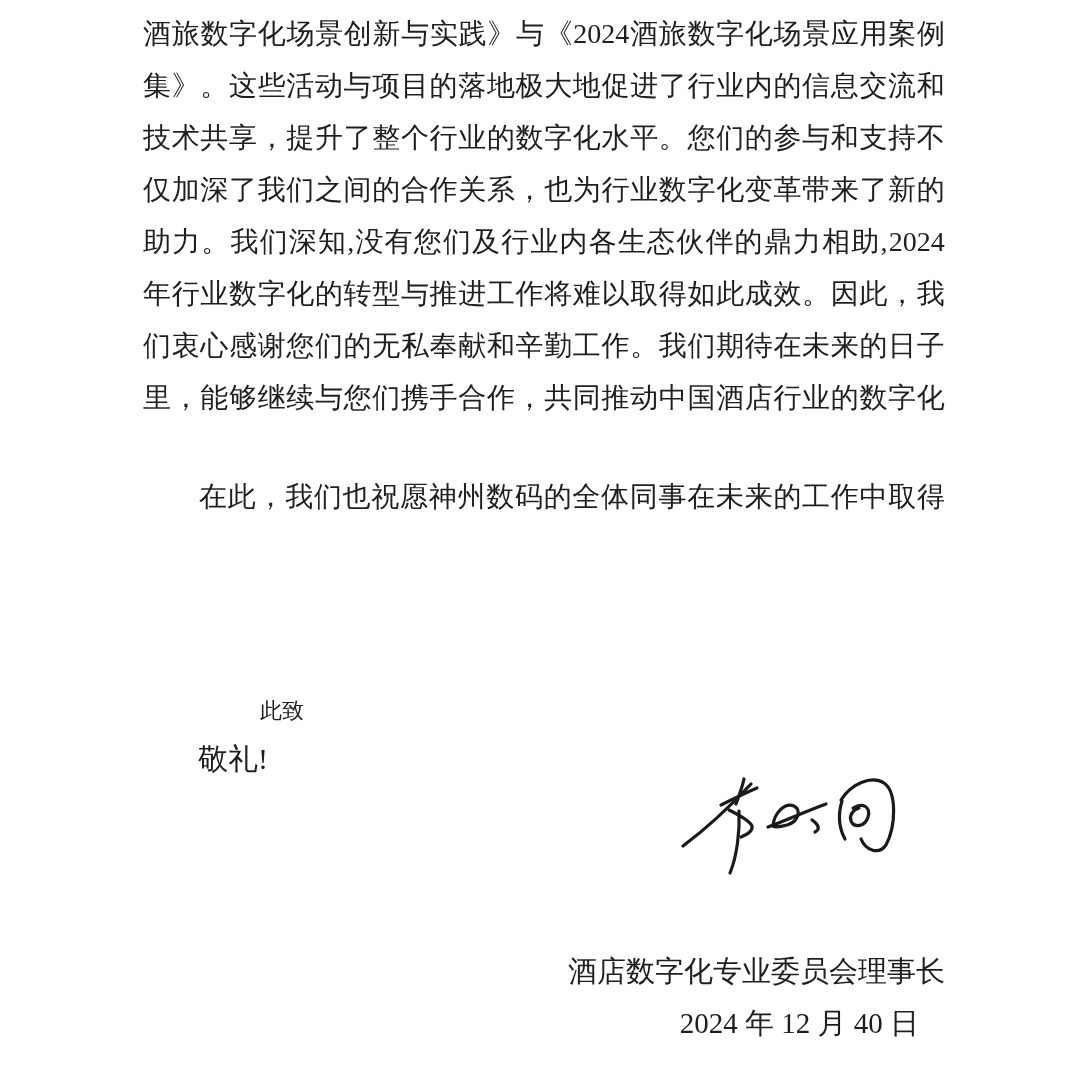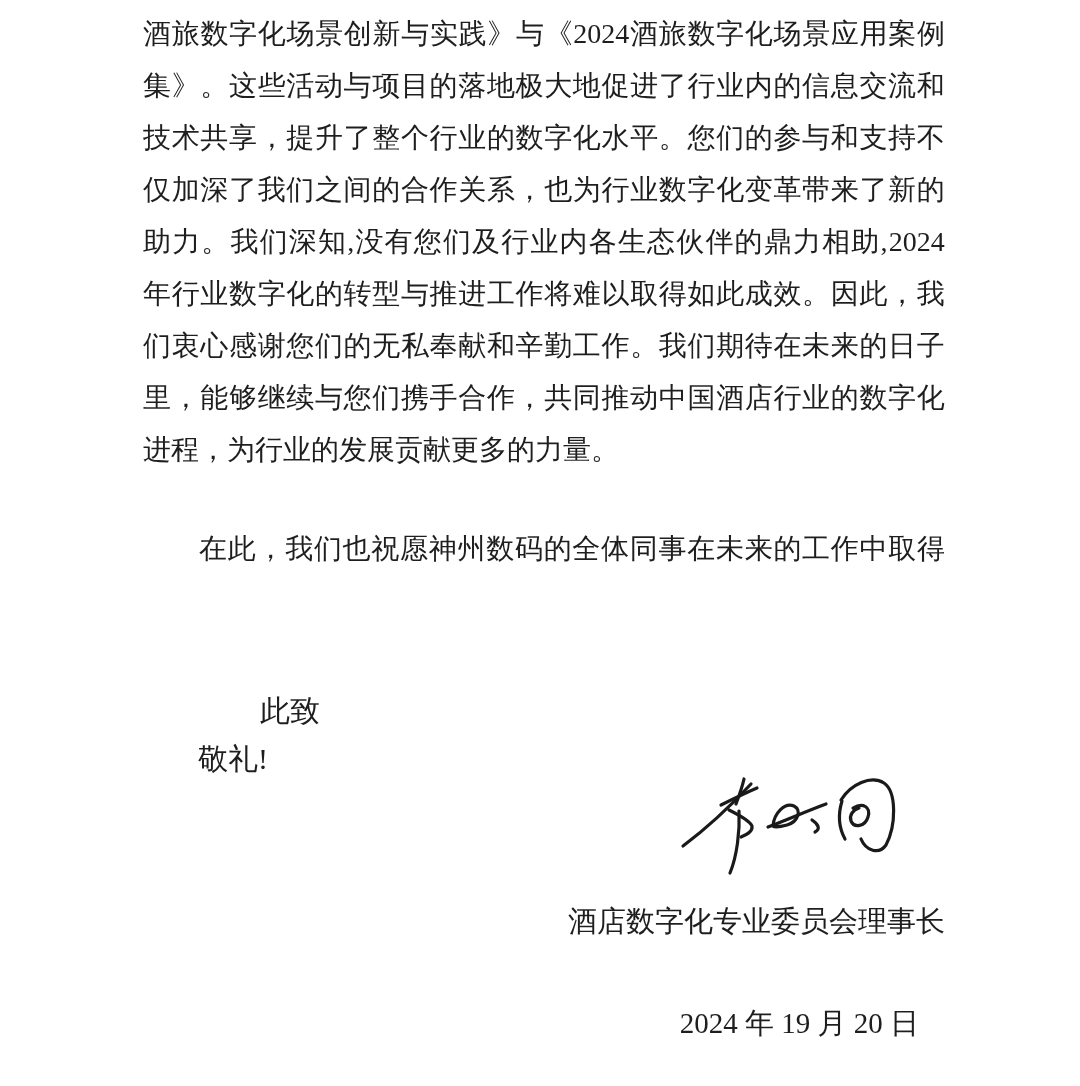--- a/index.html
+++ b/index.html
@@ -27,40 +27,40 @@
   .j{
     display:flex;
     justify-content:space-between;
     align-items:baseline;
     white-space:normal;
   }
   .indent{padding-left:56px;}
   .gap-par{height:47px;}
   .salute1{
     position:absolute;left:260px;top:685px;
-    font-size:30px;line-height:52px;height:52px;
+    font-size:22px;line-height:52px;height:52px;
   }
   .salute2{
     position:absolute;left:198px;top:733px;
     font-size:30px;line-height:52px;height:52px;
   }
   .signature-svg{
     position:absolute;left:655px;top:758px;
     width:300px;height:130px;
   }
   .sign-line{
     position:absolute;
     right:135px;
     text-align:right;
     font-size:29px;
     line-height:40px;
     white-space:nowrap;
   }
   .sign-org{top:903px;}
-  .sign-title{top:901px;}
+  .sign-title{top:951px;}
   .sign-date{top:1003px;padding-right:26px;}
 </style>
 </head>
 <body>
 
 <div class="page" style="background: rgb(255, 255, 255); color: rgb(30, 30, 30);">
 
   <div class="content">
     <div class="line j">
         <span>酒</span>
@@ -294,21 +294,20 @@
         <span>国</span>
         <span>酒</span>
         <span>店</span>
         <span>行</span>
         <span>业</span>
         <span>的</span>
         <span>数</span>
         <span>字</span>
         <span>化</span>
       </div>
-    <div class="line">进程，为行业的发展贡献更多的力量。</div>
     <div class="gap-par"></div>
     <div class="line j indent">
         <span>在</span>
         <span>此</span>
         <span>，</span>
         <span>我</span>
         <span>们</span>
         <span>也</span>
         <span>祝</span>
         <span>愿</span>
@@ -347,15 +346,15 @@
     <path d="M118,68 C119,55 130,44 139,48 C147,52 143,64 132,67 C125,69 119,69 118,68"></path>
     <path d="M113,69 C134,61 152,53 171,46"></path>
     <path d="M157,62 C163,66 166,71 160,74"></path>
 
     <path d="M186,42 C196,26 216,17 229,25 C242,34 241,68 231,87 C224,97 211,93 206,81"></path>
     <path d="M187,43 C183,56 184,70 190,81"></path>
     <path d="M198,50 C208,44 216,49 213,59 C210,69 199,70 196,63 C194,57 198,52 204,50"></path>
   </svg>
 
   <div class="sign-line sign-title">酒店数字化专业委员会理事长</div>
-  <div class="sign-line sign-date">2024 年 19 月 20 日</div>
+  <div class="sign-line sign-date">2024 年 12 月 40 日</div>
 
 </div>
 
 </body></html>

